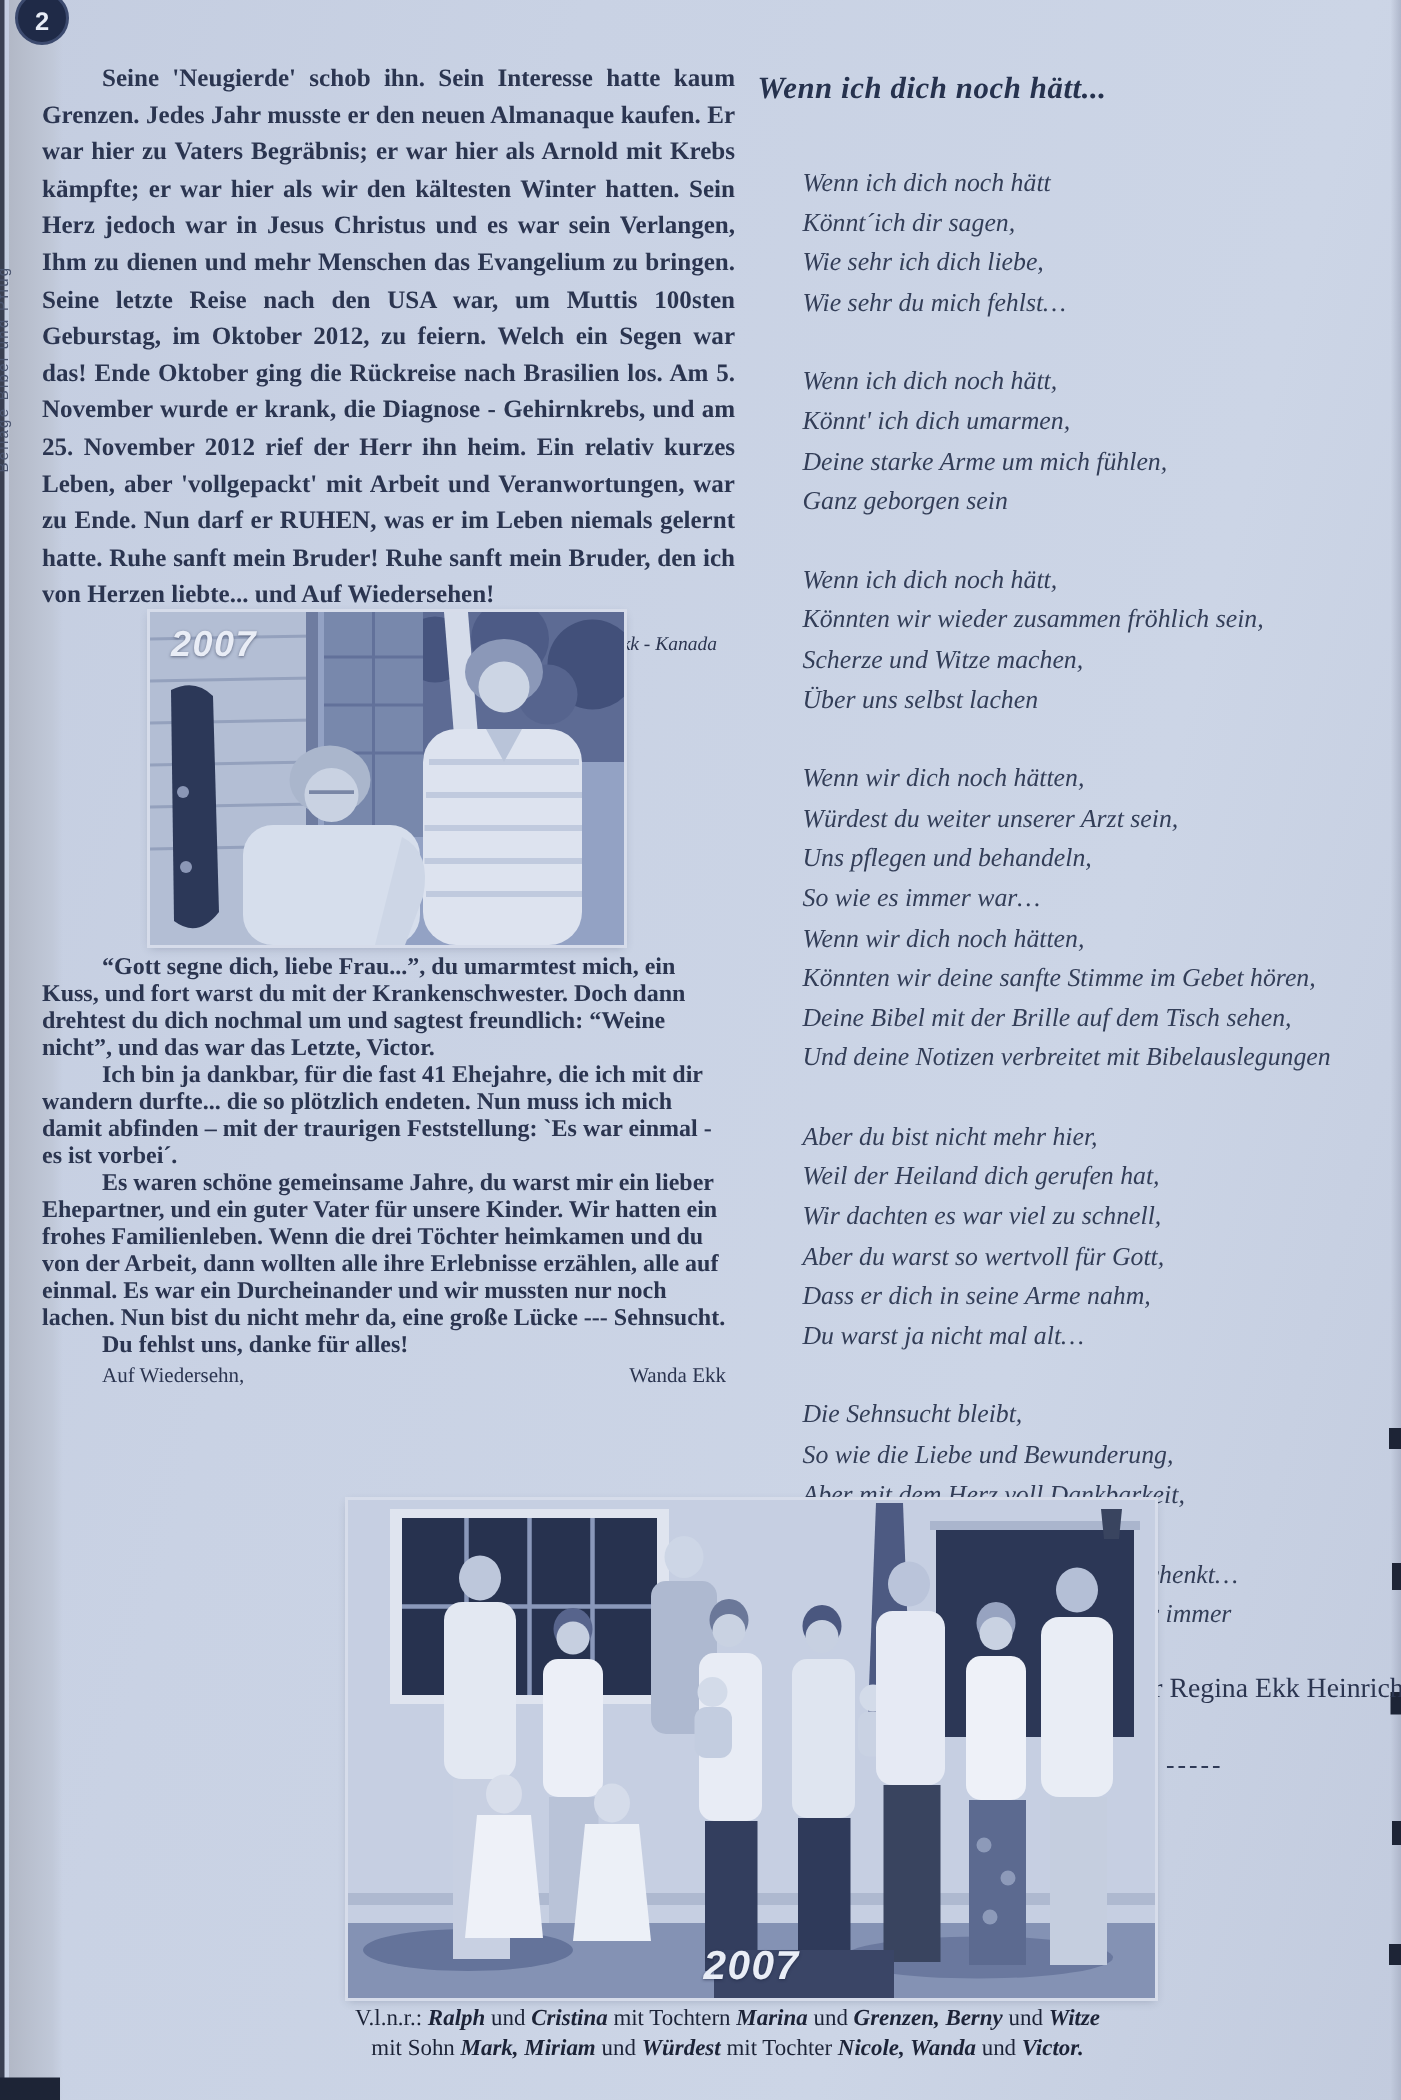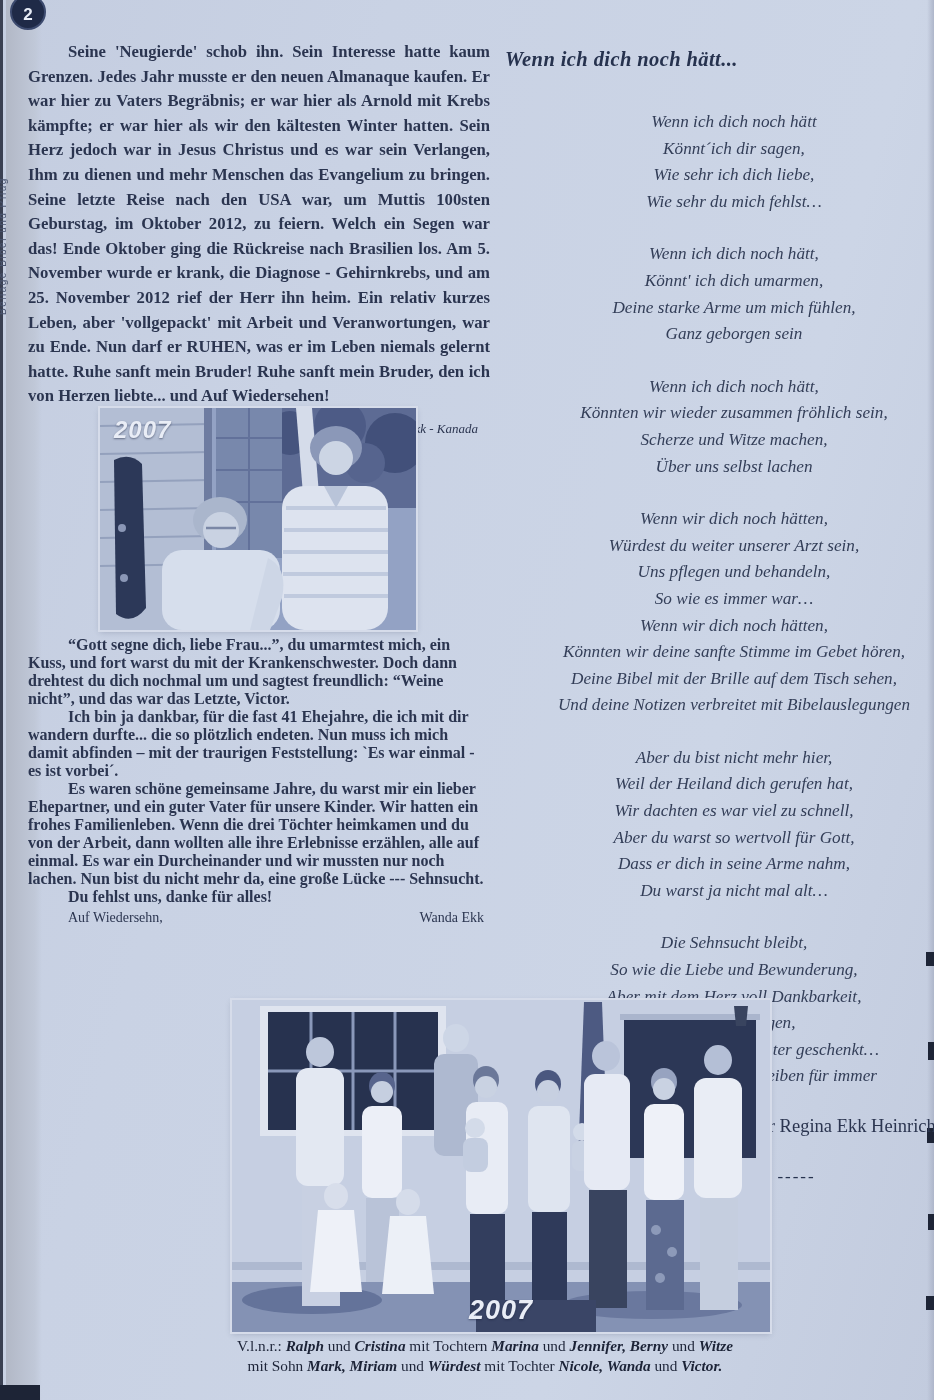--- a/index.html
+++ b/index.html
@@ -43,21 +43,21 @@
   .photo1{left:100px;top:408px;width:316px;height:222px;}
   .photo2{left:232px;top:1000px;width:538px;height:332px;}
   .year-label{position:absolute;font-family:"Liberation Sans",sans-serif;font-weight:bold;
               color:#e9edf6;letter-spacing:1px;text-shadow:0 1px 2px rgba(20,28,54,.5);}
   .photo1 .year-label{left:14px;top:8px;font-size:24px;}
   .photo2 .year-label{left:50%;transform:translateX(-50%);bottom:6px;font-size:27px;}
   
   .col-right{position:absolute;left:505px;top:48px;width:428px;}
   .poem-title{text-align:left;font-weight:bold;font-style:italic;font-size:20.5px;color:#26324e;letter-spacing:.4px;}
   .poem{margin-top:38px;padding-left:30px;}
-  .poem p{white-space:pre-line;font-style:italic;font-size:17.2px;line-height:26.6px;color:var(--ink-soft,#333e58);margin-bottom:26px;text-align:center;}
+  .poem p{white-space:pre-line;font-style:italic;font-size:17.2px;line-height:26.6px;color:var(--ink-soft,#333e58);margin-bottom:26px;}
   .attribution{text-align:right;font-size:18.5px;margin-top:16px;margin-right:-10px;white-space:nowrap;}
   .ende-row{display:flex;align-items:center;justify-content:center;gap:18px;margin-top:22px;}
   .ende-dashes{font-size:17px;letter-spacing:2px;color:#26324e;}
   .ende-word{font-family:"DejaVu Serif",serif;font-style:italic;font-size:31px;color:#26324e;transform:skewX(-6deg);}
   
   .caption{position:absolute;left:100px;top:1336px;width:770px;text-align:center;
            font-size:15.3px;line-height:19.5px;color:#1c2337;}
   .caption b{font-weight:bold;font-style:italic;}
 </style>
 </head>
@@ -267,17 +267,17 @@
         <path d="M86,210 L122,210 L130,292 L78,292 Z" fill="#eef1f8"></path>
       <ellipse cx="176" cy="202" rx="12" ry="13" fill="#d5dcea"></ellipse>
         <path d="M158,216 L194,216 L202,294 L150,294 Z" fill="#ecf0f7"></path>
 
       <rect x="244" y="300" width="120" height="32" fill="#3a4566"></rect>
     </svg>
     <div class="year-label">2007</div>
   </div>
 
   <div class="caption">
-    <div><span>V.l.n.r.: </span><b>Ralph</b><span> und </span><b>Cristina</b><span> mit Tochtern </span><b>Marina</b><span> und </span><b>Jennifer, Berny</b><span> und </span><b>Witze</b></div>
+    <div><span>V.l.n.r.: </span><b>Ralph</b><span> und </span><b>Cristina</b><span> mit Tochtern </span><b>Marina</b><span> und </span><b>Grenzen, Berny</b><span> und </span><b>Witze</b></div>
     <div><span>mit Sohn </span><b>Mark, Miriam</b><span> und </span><b>Würdest</b><span> mit Tochter </span><b>Nicole, Wanda</b><span> und </span><b>Victor.</b></div>
   </div>
 
 </div>
 
 </body></html>

